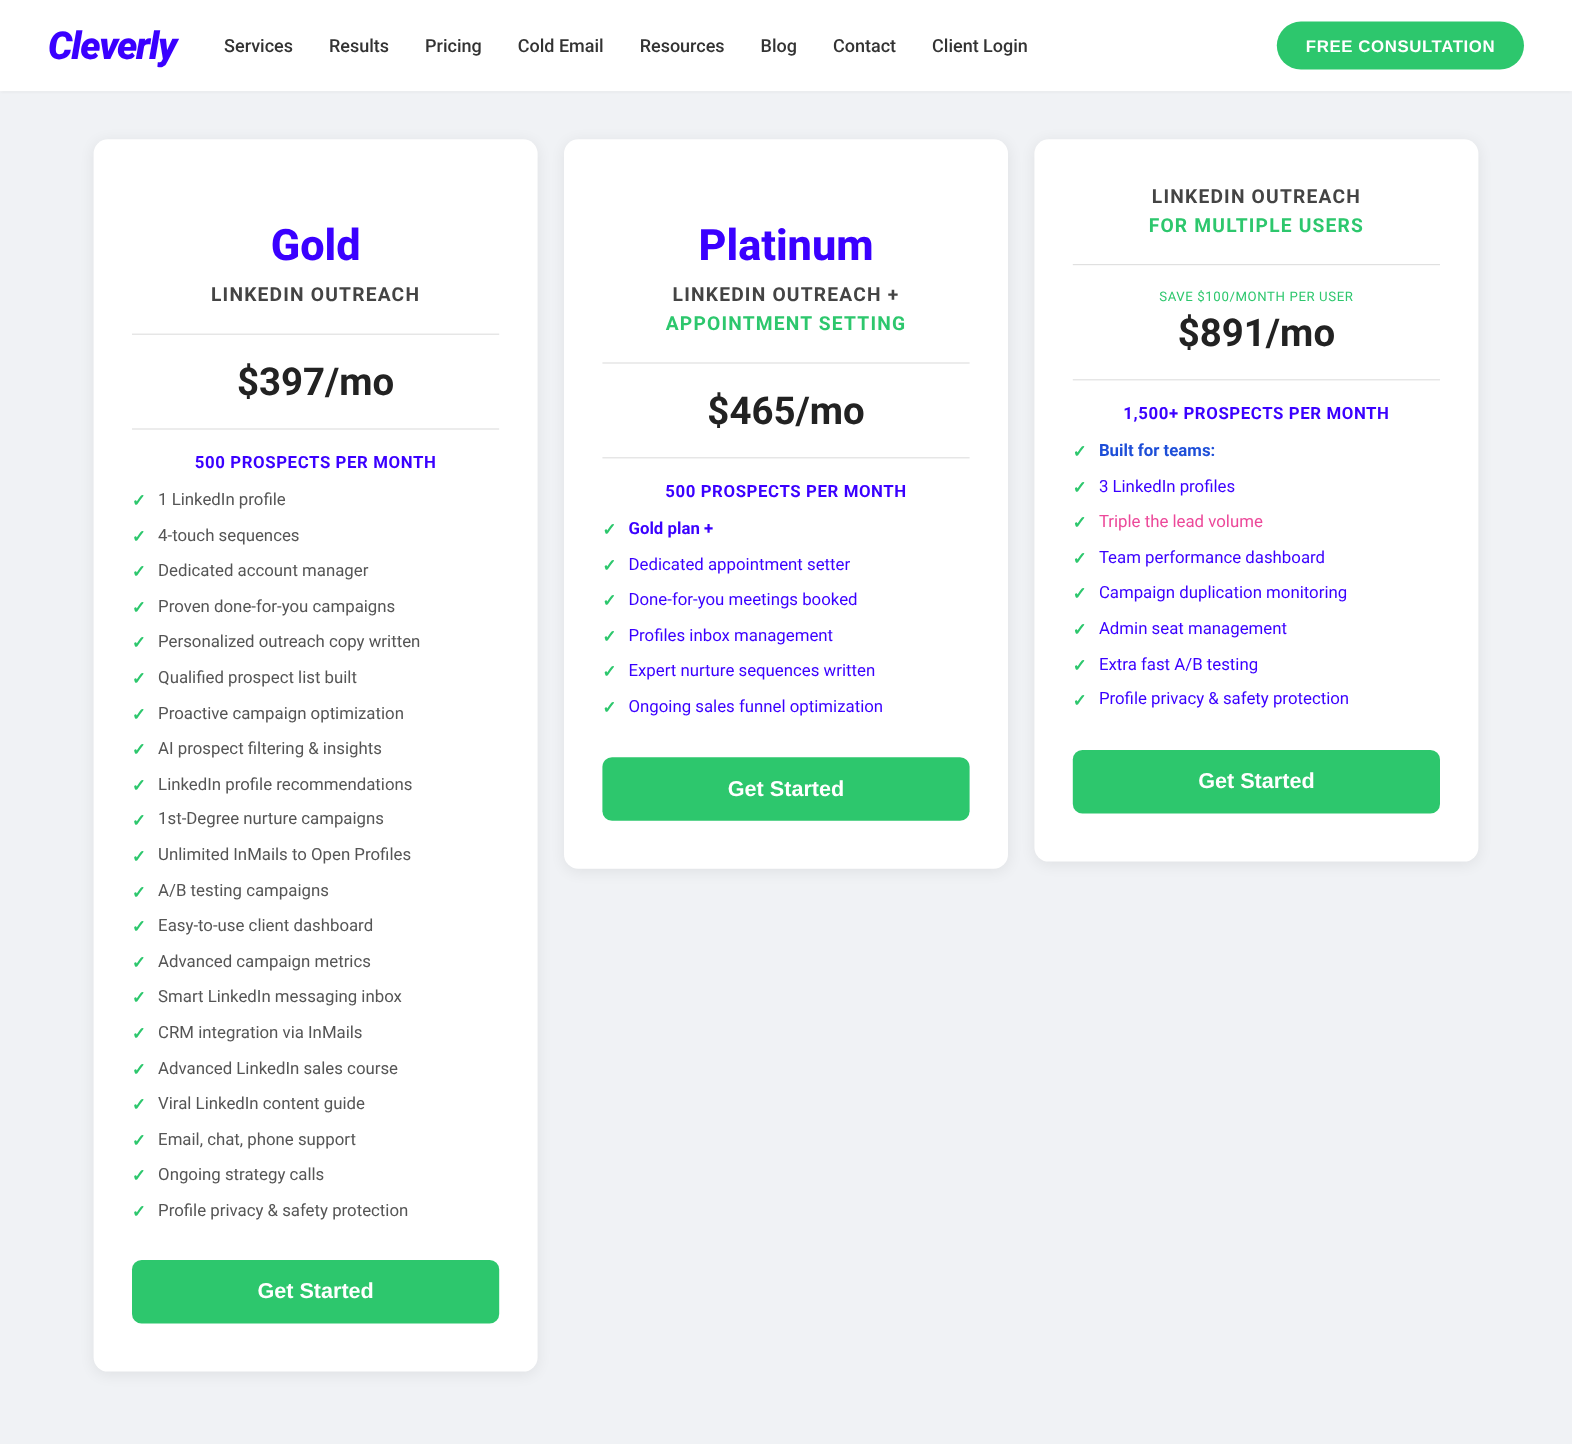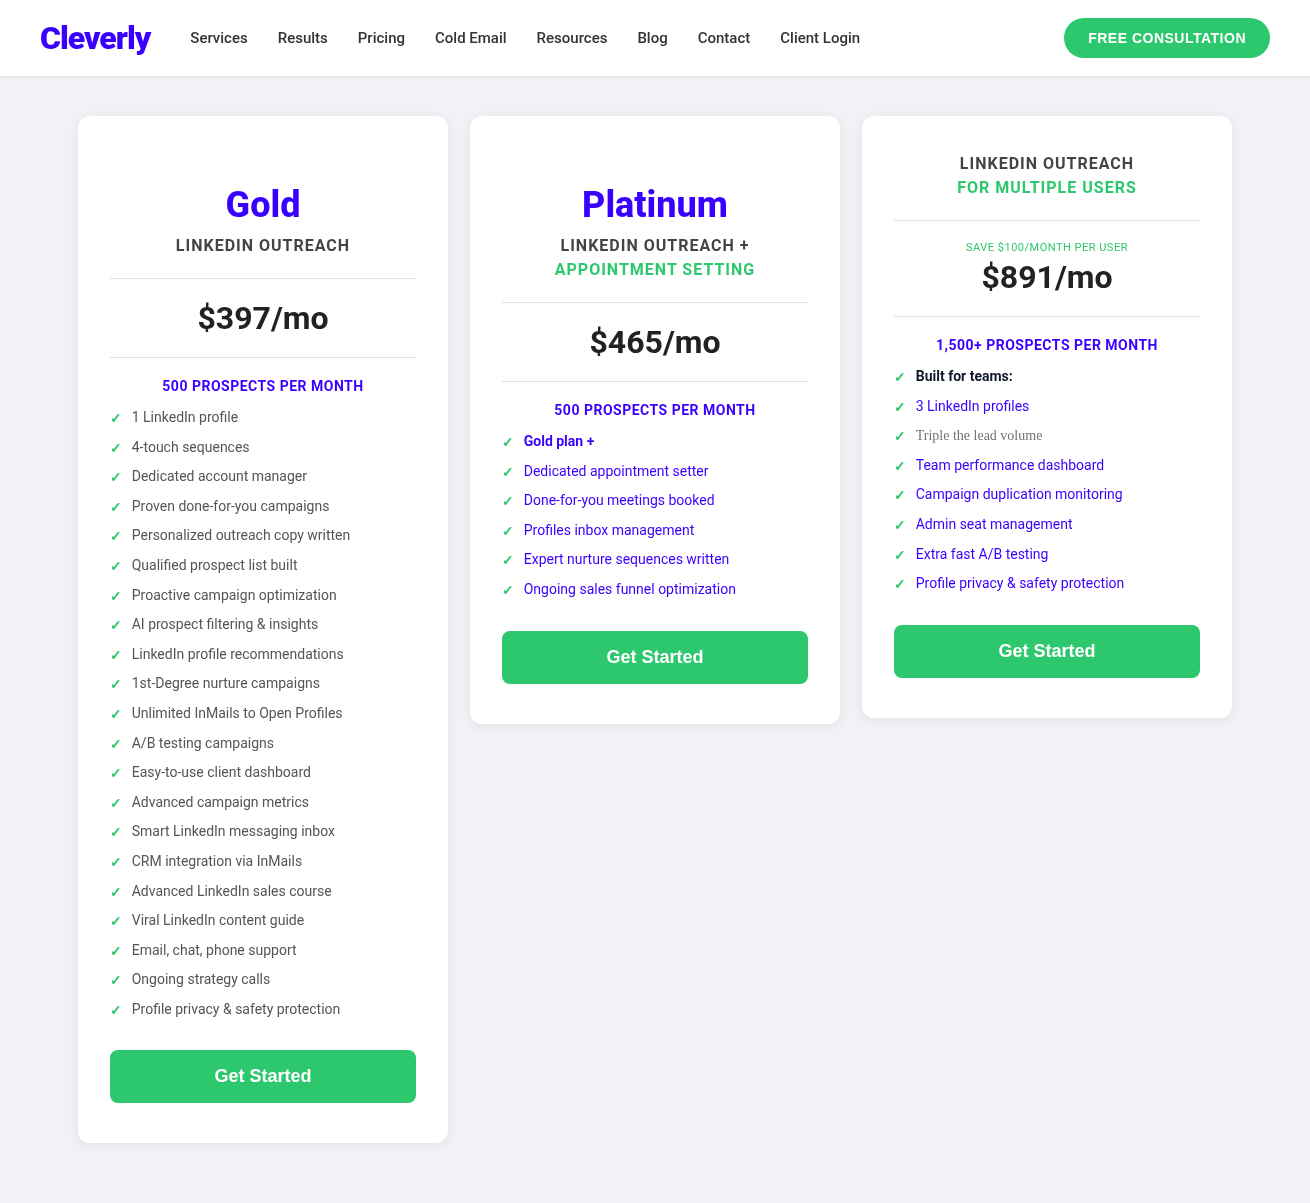--- a/index.html
+++ b/index.html
@@ -17,20 +17,21 @@
       padding: 0 40px;
       height: 76px;
       box-shadow: 0 1px 3px rgba(0,0,0,0.08);
     }
     .logo {
       font-size: 32px;
       font-weight: 900;
       color: #3a00ff;
       margin-right: 40px;
       letter-spacing: -1px;
+      font-style: italic;
     }
     .nav-links {
       display: flex;
       gap: 30px;
       flex: 1;
     }
     .nav-link {
       color: #333;
       text-decoration: none;
       font-size: 15px;
@@ -141,21 +142,21 @@
       font-size: 14px;
       font-weight: 700;
       flex-shrink: 0;
       margin-top: 1px;
     }
     .features-list li .feature-text {
       color: #555;
     }
     .features-list li.bold-item .feature-text {
       font-weight: 700;
-      color: #0f172a;
+      color: #1d4ed8;
     }
 
     .get-started-btn {
       display: block;
       width: 100%;
       background: #2dc76d;
       color: #fff;
       border: none;
       border-radius: 8px;
       padding: 16px;
@@ -328,21 +329,21 @@
           <li class="bold-item">
             <span class="check">✓</span>
             <span class="feature-text">Built for teams:</span>
           </li>
           <li>
             <span class="check">✓</span>
             <span class="feature-text" style="color: rgb(58, 0, 255);">3 LinkedIn profiles</span>
           </li>
           <li>
             <span class="check">✓</span>
-            <span class="feature-text" style="color: #737373; font-family: Liberation Serif, serif;">Triple the lead volume</span>
+            <span class="feature-text" style="color: #ec4899;">Triple the lead volume</span>
           </li>
           <li>
             <span class="check">✓</span>
             <span class="feature-text" style="color: rgb(58, 0, 255);">Team performance dashboard</span>
           </li>
           <li>
             <span class="check">✓</span>
             <span class="feature-text" style="color: rgb(58, 0, 255);">Campaign duplication monitoring</span>
           </li>
           <li>

